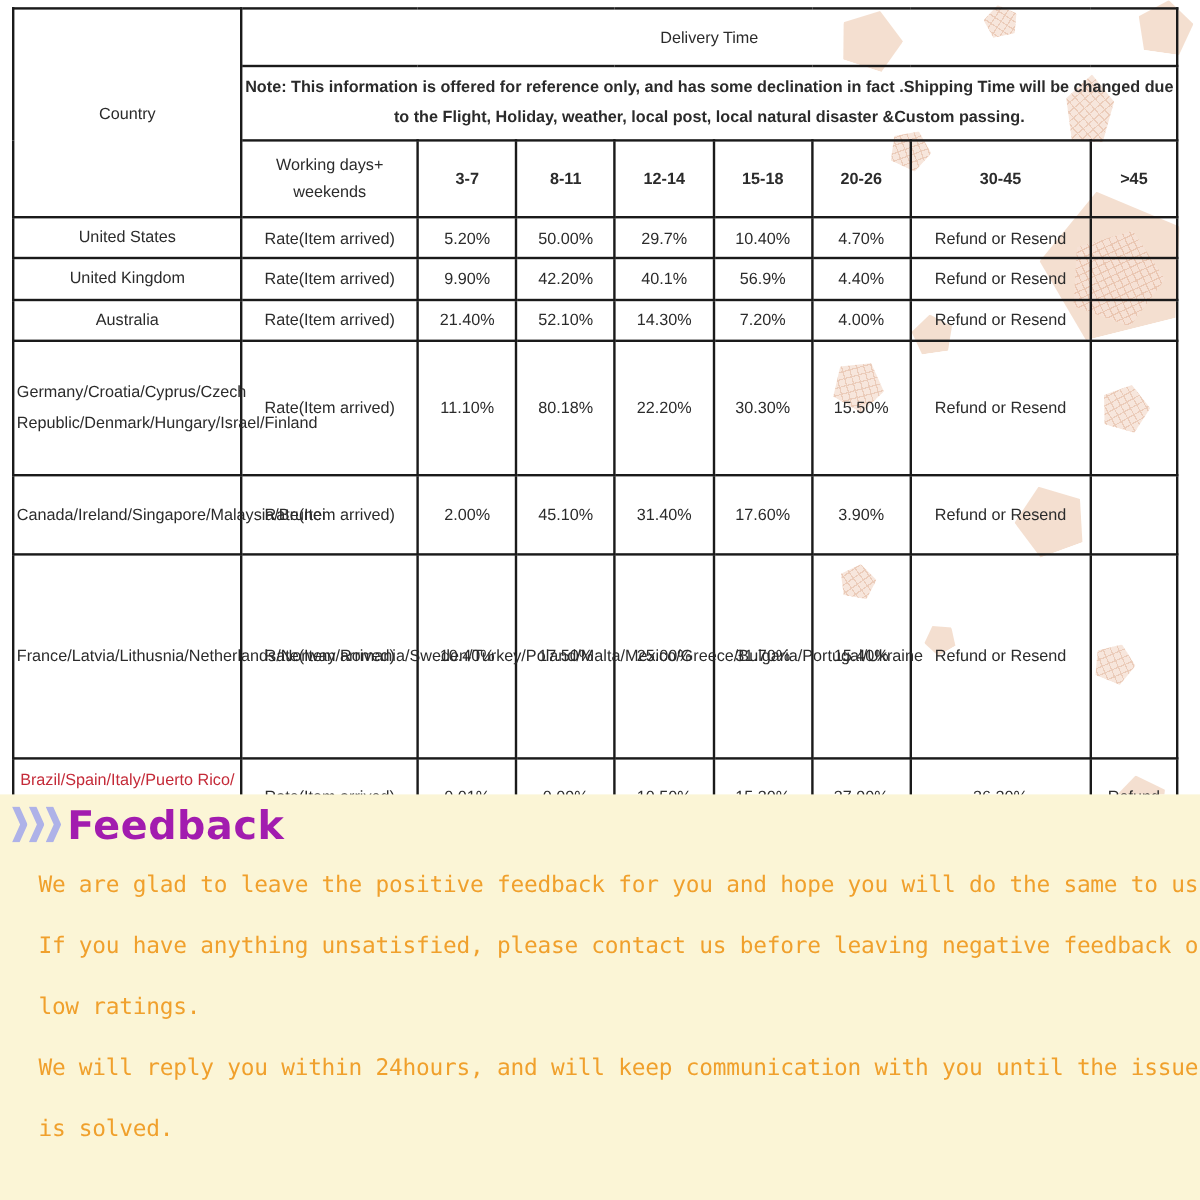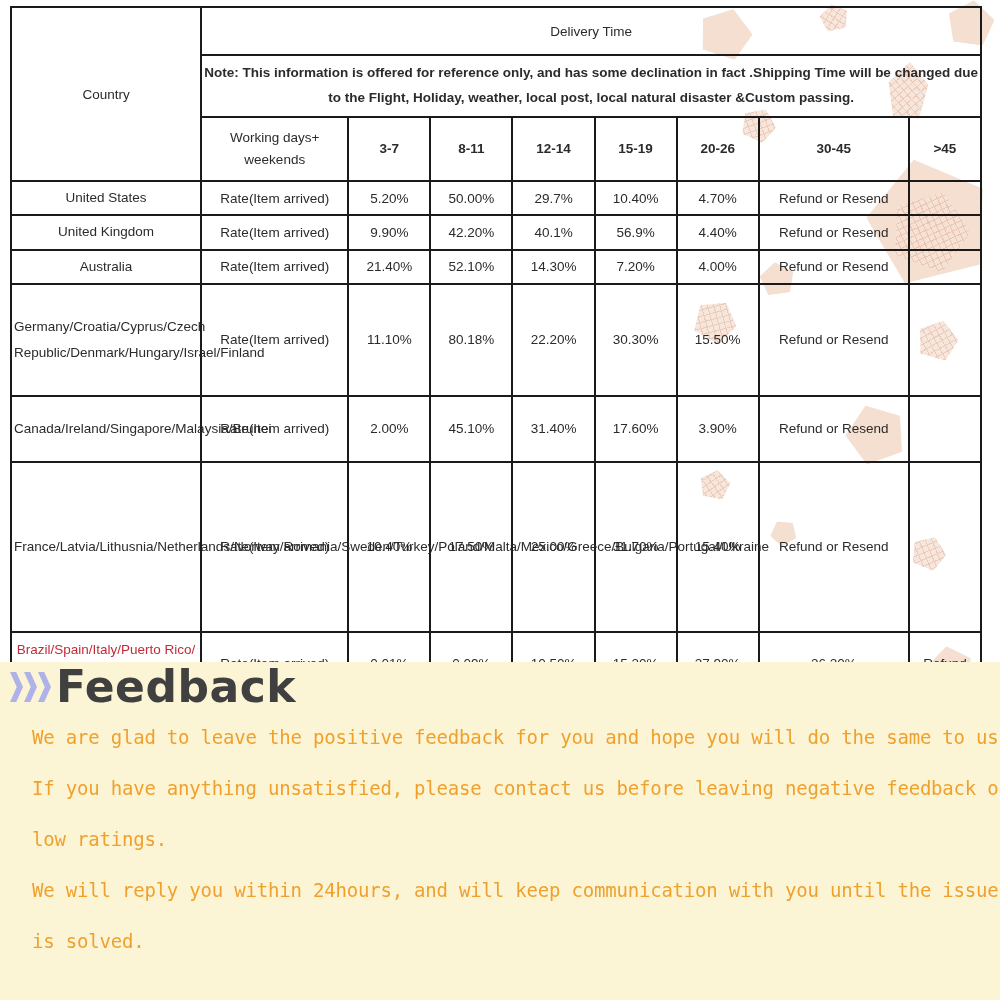--- a/index.html
+++ b/index.html
@@ -84,21 +84,21 @@
     padding:4px 0 0 4px;height:42px;
   }
   .chevrons{display:flex;align-items:center;margin:0 4px 0 6px;}
   .chev{
     width:13px;height:30px;margin-right:1px;
     background:#aeb2e8;
     clip-path:polygon(0% 0%,48% 0%,100% 50%,48% 100%,0% 100%,52% 50%);
   }
   .fb-title{
     font-family:"DejaVu Sans", sans-serif;
-    font-size:44px;font-weight:bold;color:#404040;
+    font-size:33px;font-weight:bold;color:#a21caf;
     letter-spacing:.5px;line-height:1;
   }
   .fb-lines{padding:4px 0 0 0;}
   .fb-line{
     font-family:"DejaVu Sans Mono", monospace;
     color:#f0a02c;
     font-size:19px;
     line-height:51px;
     height:51px;
     padding-left:32px;
@@ -153,21 +153,21 @@
       </tr>
 
       <tr>
         <td class="hdr-sub work">
           <span>Working days+</span><br>
           <span>weekends</span>
         </td>
         <td class="hdr-sub">3-7</td>
         <td class="hdr-sub">8-11</td>
         <td class="hdr-sub">12-14</td>
-        <td class="hdr-sub">15-19</td>
+        <td class="hdr-sub">15-18</td>
         <td class="hdr-sub">20-26</td>
         <td class="hdr-sub">30-45</td>
         <td class="hdr-sub">&gt;45</td>
       </tr>
 
     <tr class="r-small">
           <td class="country-cell">United States</td>
           <td class="rate">Rate(Item arrived)</td>
           <td class="pct">5.20%</td>
           <td class="pct">50.00%</td>

